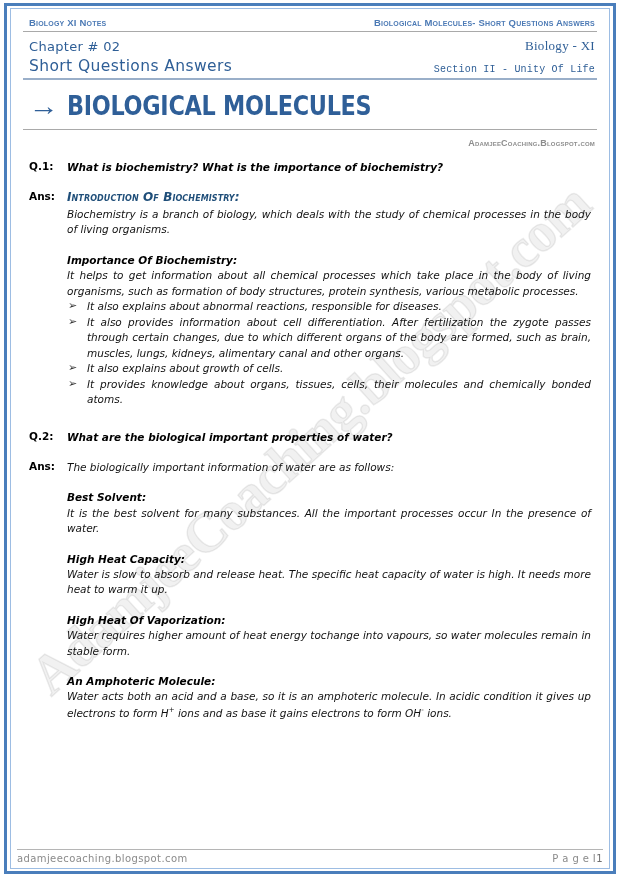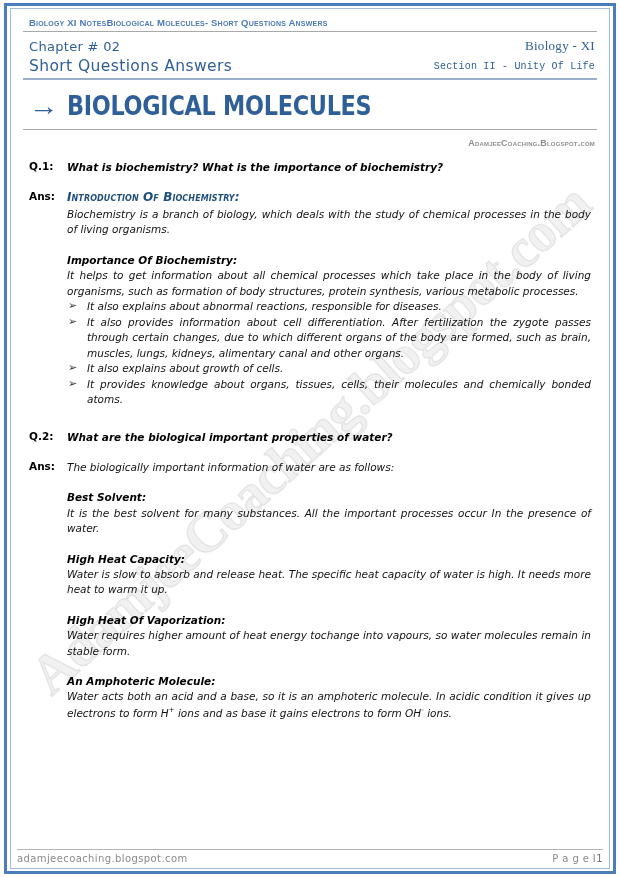--- a/index.html
+++ b/index.html
@@ -55,21 +55,21 @@
     color: rgba(0,0,0,0.055);
     -webkit-text-stroke: 1.5px rgba(0,0,0,0.075);
     letter-spacing: -1px;
   }
 
   
   .running-header {
     position: relative;
     z-index: 2;
     display: flex;
-    justify-content: flex-start;
+    justify-content: space-between;
     align-items: baseline;
     padding: 8px 2px 3px 6px;
     border-bottom: 1.5px solid #a9a9a9;
     margin-bottom: 2px;
   }
   .smallcaps {
     font-family: "Liberation Sans", sans-serif;
     font-variant: small-caps;
     font-weight: bold;
     font-size: 9.5px;
@@ -82,21 +82,21 @@
   
   .chapter-block {
     position: relative;
     z-index: 2;
     padding: 4px 2px 3px 6px;
     border-bottom: 2px solid #9aafc9;
   }
   .chapter-row {
     display: flex;
     justify-content: space-between;
-    align-items: center;
+    align-items: flex-end;
   }
   .chapter-row.row1 { margin-bottom: 3px; }
   .chapter-no {
     font-size: 13px;
     color: #2e5e96;
     font-family: "DejaVu Sans", sans-serif;
     letter-spacing: 0.3px;
   }
   .chapter-subject {
     font-size: 13px;

